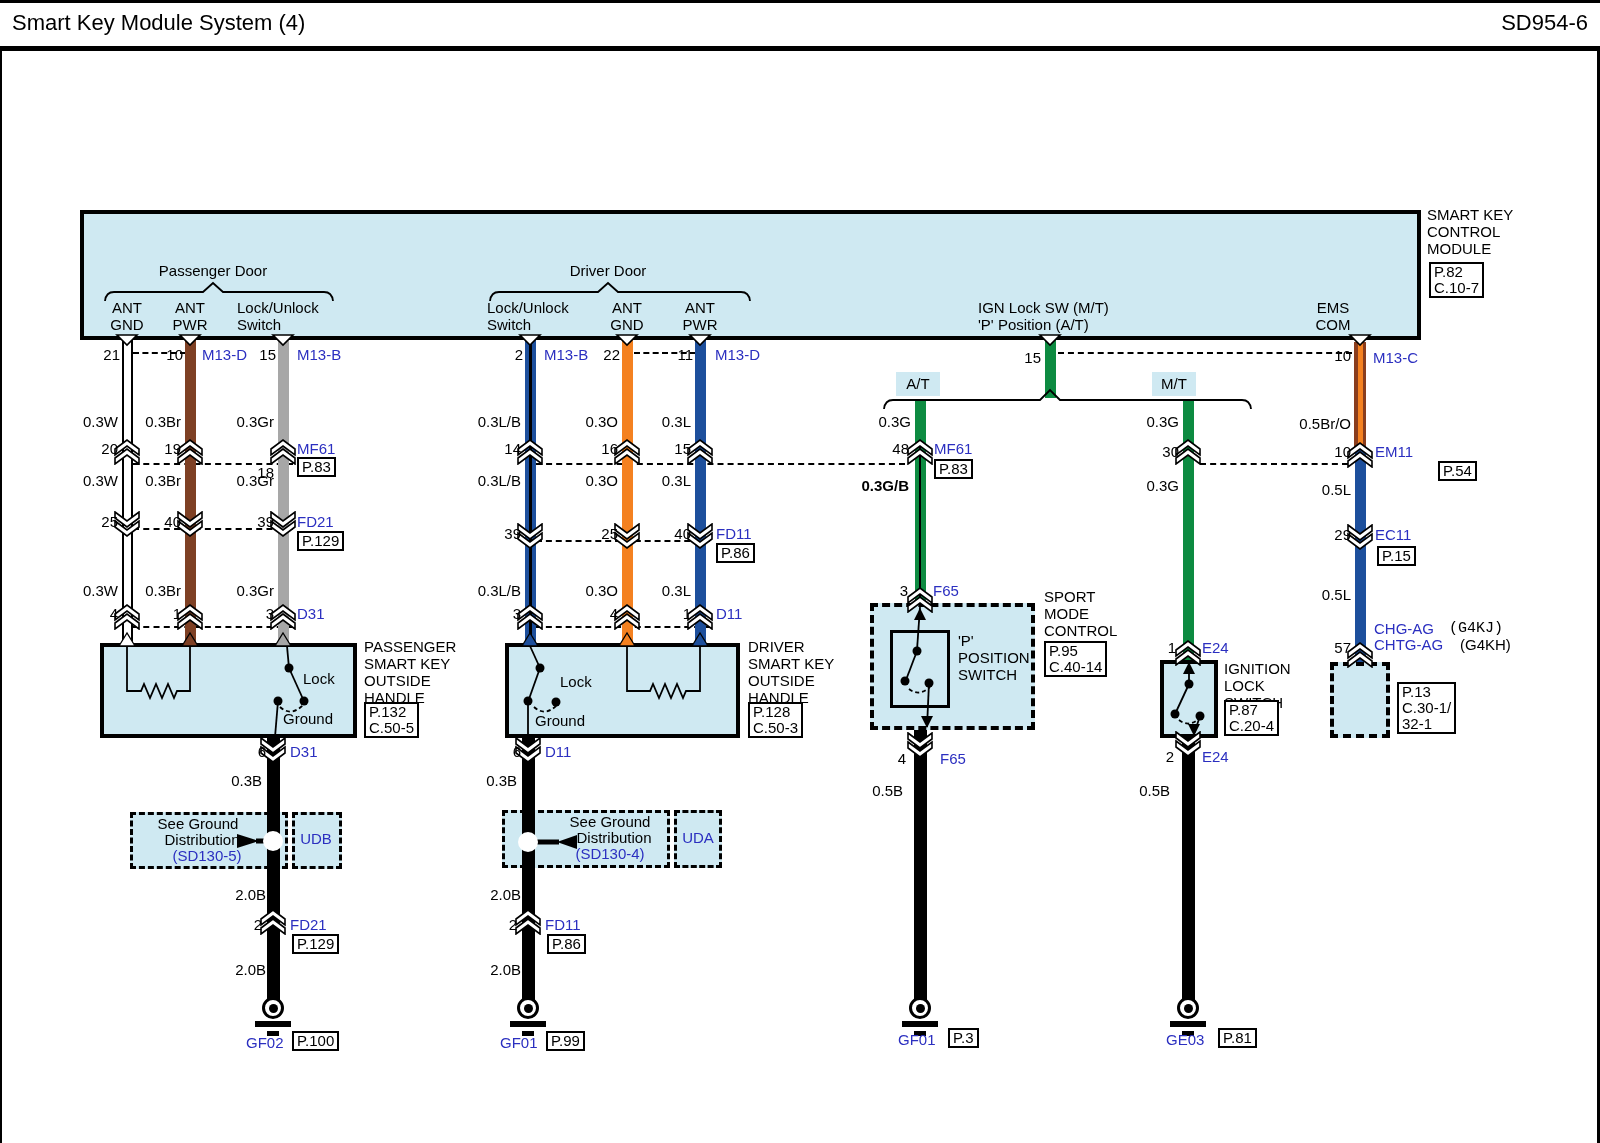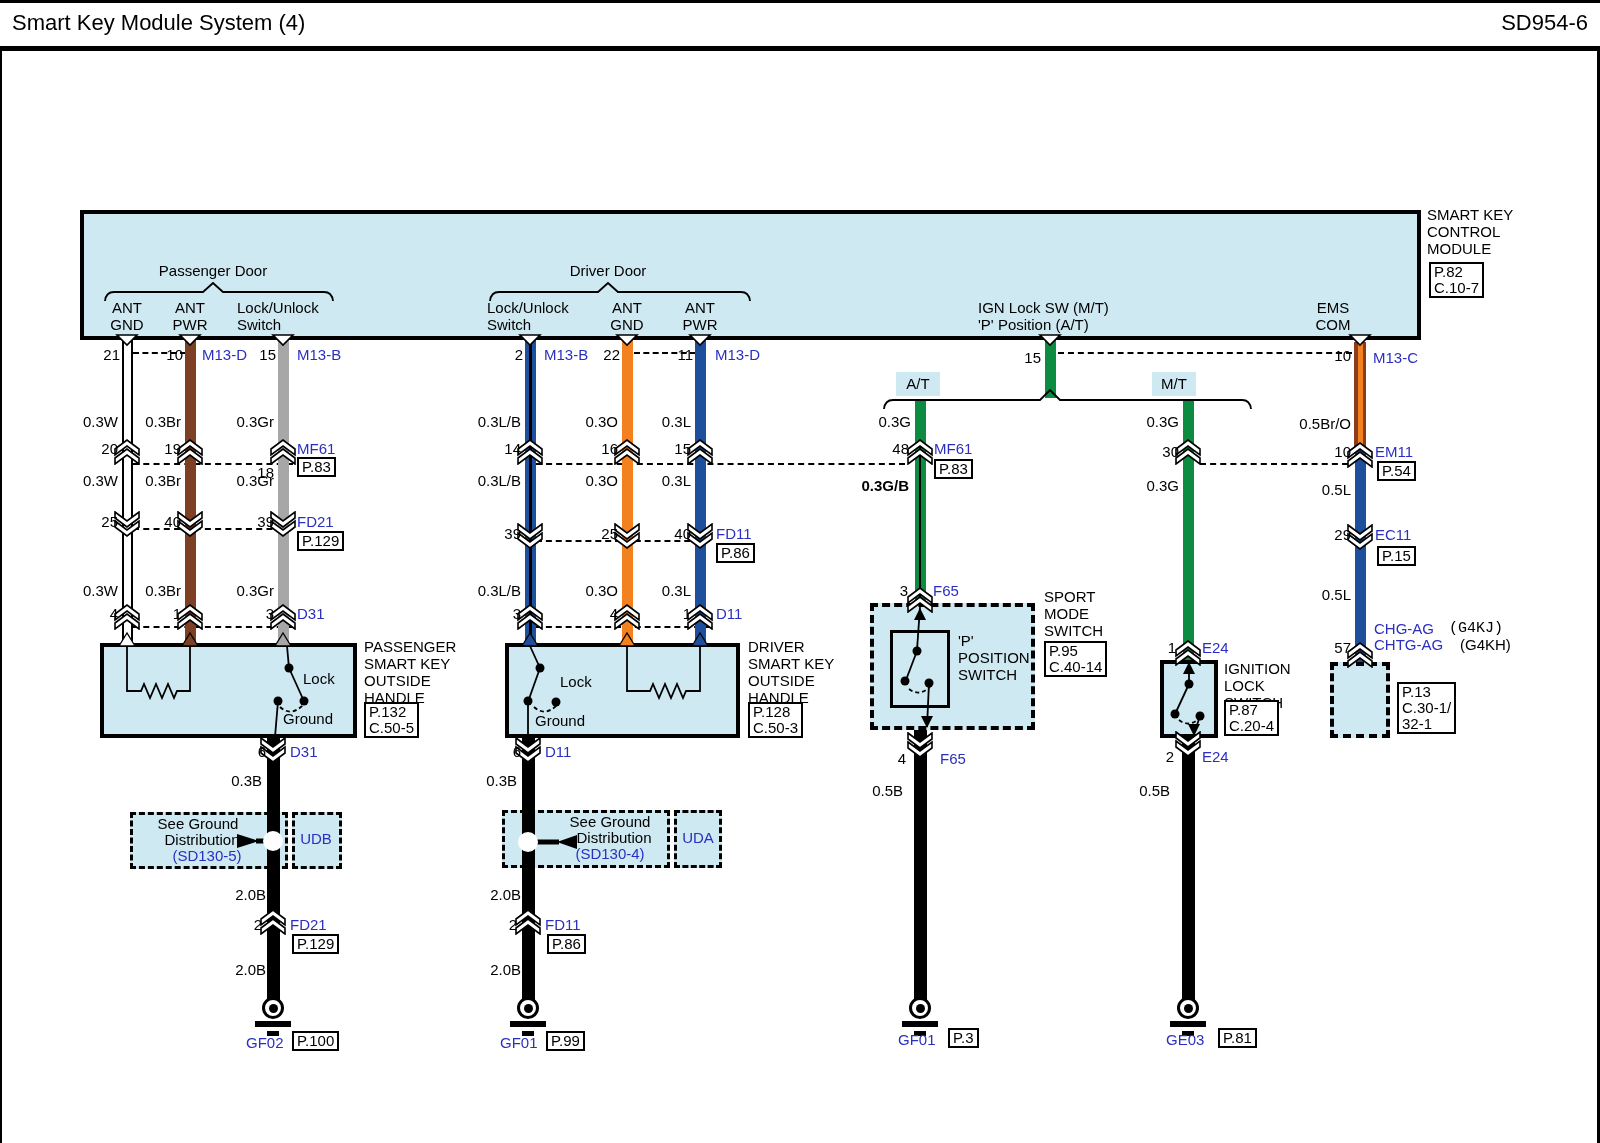--- a/index.html
+++ b/index.html
@@ -500,21 +500,21 @@
       <div class="t" style="top: 712px; left: 535px;">Ground</div>
       <div class="t" style="top: 638px; left: 748px;">DRIVER
 SMART KEY
 OUTSIDE
 HANDLE</div>
       <div class="t" style="top: 632px; left: 958px;">'P'
 POSITION
 SWITCH</div>
       <div class="t" style="top: 588px; left: 1044px;">SPORT
 MODE
-SWITCH</div>
+CONTROL</div>
       <div class="t" style="top: 660px; left: 1224px;">IGNITION
 LOCK
 SWITCH</div>
       <div class="t" style="top: 700px; left: 1397px;">PCM</div>
       <div class="t" style="top: 743px; right: 1334px; text-align: right;">6</div>
       <div class="t b" style="top: 743px; left: 290px;">D31</div>
       <div class="t" style="top: 772px; right: 1338px; text-align: right;">0.3B</div>
       <div class="t" style="top: 743px; right: 1079px; text-align: right;">6</div>
       <div class="t b" style="top: 743px; left: 545px;">D11</div>
       <div class="t" style="top: 772px; right: 1083px; text-align: right;">0.3B</div>
@@ -541,21 +541,21 @@
       <div class="t b" style="top: 916px; left: 545px;">FD11</div>
       <div class="t" style="top: 961px; right: 1079px; text-align: right;">2.0B</div>
       <div class="t b" style="top: 1034px; left: 246px;">GF02</div>
       <div class="t b" style="top: 1034px; left: 500px;">GF01</div>
       <div class="t b" style="top: 1031px; left: 898px;">GF01</div>
       <div class="t b" style="top: 1031px; left: 1166px;">GE03</div>
       <div class="ref" style="left: 1429px; top: 262px;">P.82
 C.10-7</div>
       <div class="ref" style="left: 297px; top: 457px;">P.83</div>
       <div class="ref" style="left: 934px; top: 459px;">P.83</div>
-      <div class="ref" style="left: 1377px; top: 461px;">P.54</div>
+      <div class="ref" style="left: 1438px; top: 461px;">P.54</div>
       <div class="ref" style="left: 297px; top: 531px;">P.129</div>
       <div class="ref" style="left: 716px; top: 543px;">P.86</div>
       <div class="ref" style="left: 1377px; top: 546px;">P.15</div>
       <div class="ref" style="left: 364px; top: 702px;">P.132
 C.50-5</div>
       <div class="ref" style="left: 748px; top: 702px;">P.128
 C.50-3</div>
       <div class="ref" style="left: 1044px; top: 641px;">P.95
 C.40-14</div>
       <div class="ref" style="left: 1224px; top: 700px;">P.87

